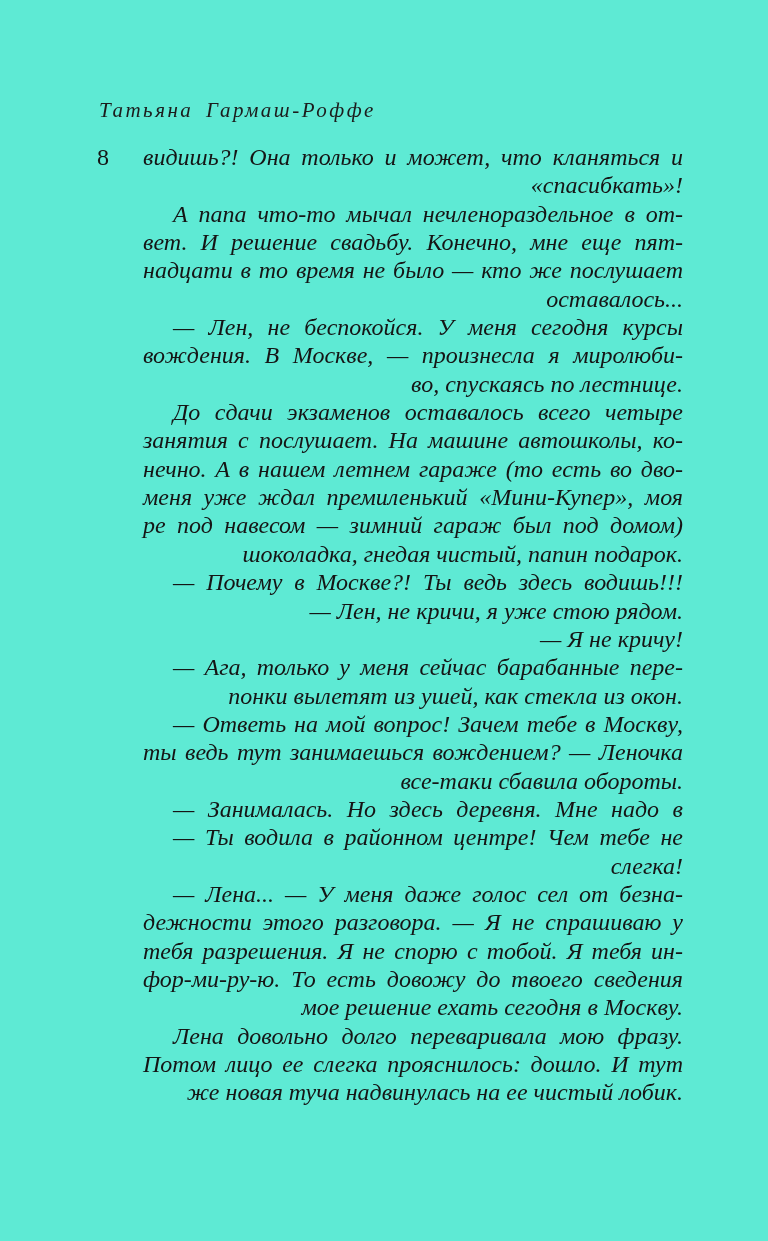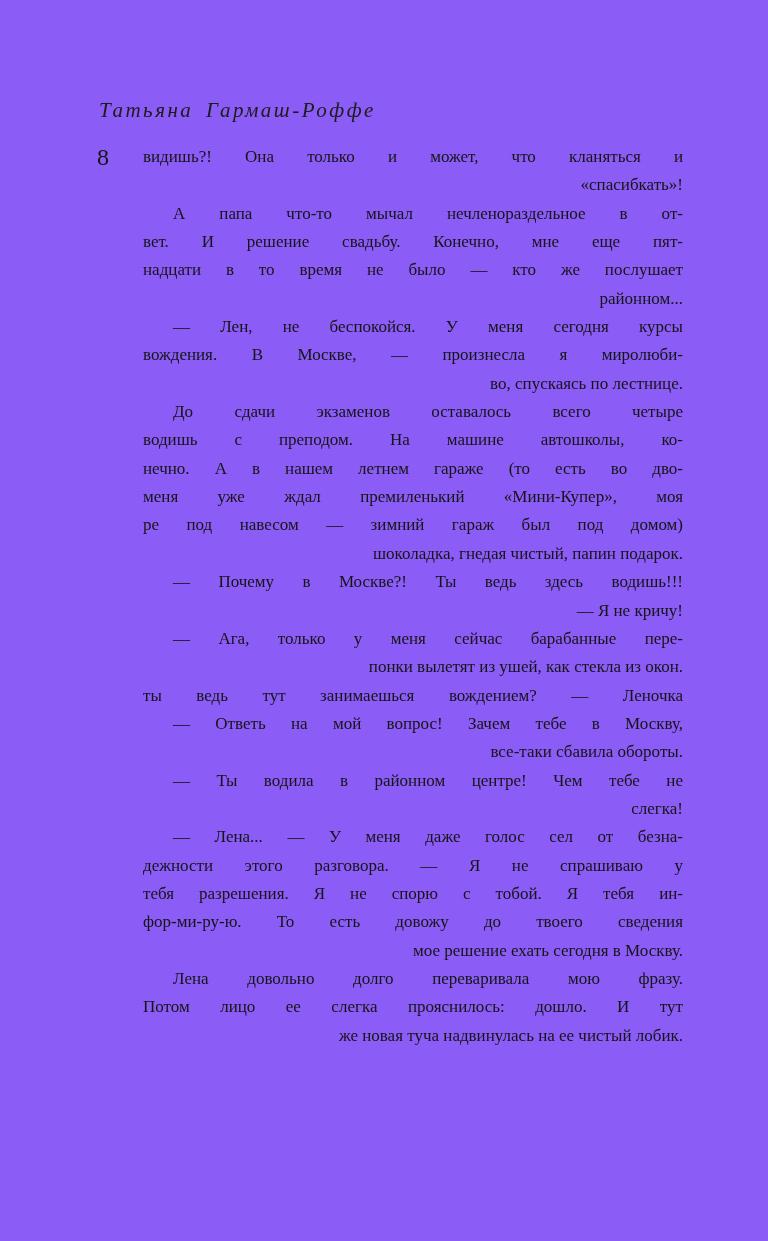--- a/index.html
+++ b/index.html
@@ -8,21 +8,21 @@
     height: 1241px;
     background: #fefefe;
     position: relative;
     overflow: hidden;
     font-family: "Liberation Serif", "DejaVu Serif", serif;
     color: #151515;
   }
   .page {
     position: absolute;
     inset: 0;
-    background: #8b5cf6;
+    background: #5eead4;
   }
   .running-header {
     position: absolute;
     left: 99px;
     top: 98px;
     font-style: italic;
     font-size: 21px;
     letter-spacing: 2.5px;
     word-spacing: 5px;
     white-space: nowrap;
@@ -33,22 +33,23 @@
     left: 97px;
     top: 143px;
     font-size: 24px;
     line-height: 28.35px;
   }
   .text-block {
     position: absolute;
     left: 143px;
     top: 143px;
     width: 540px;
-    font-size: 17px;
+    font-size: 24px;
     line-height: 28.35px;
+    font-style: italic;
   }
   .line {
     text-align: right;
     white-space: normal;
   }
   .line.j {
     text-align: justify;
     text-align-last: justify;
   }
   .line.indent {
@@ -60,37 +61,39 @@
 
 <div class="page">
   <div class="running-header">Татьяна Гармаш-Роффе</div>
   <div class="page-number">8</div>
   <div class="text-block">
       <div class="line j">видишь?! Она только и может, что кланяться и</div>
       <div class="line">«спасибкать»!</div>
       <div class="line indent j">А папа что-то мычал нечленораздельное в от-</div>
       <div class="line j">вет. И решение свадьбу. Конечно, мне еще пят-</div>
       <div class="line j">надцати в то время не было — кто же послушает</div>
-      <div class="line">районном...</div>
+      <div class="line">оставалось...</div>
       <div class="line indent j">— Лен, не беспокойся. У меня сегодня курсы</div>
       <div class="line j">вождения. В Москве, — произнесла я миролюби-</div>
       <div class="line">во, спускаясь по лестнице.</div>
       <div class="line indent j">До сдачи экзаменов оставалось всего четыре</div>
-      <div class="line j">водишь с преподом. На машине автошколы, ко-</div>
+      <div class="line j">занятия с послушает. На машине автошколы, ко-</div>
       <div class="line j">нечно. А в нашем летнем гараже (то есть во дво-</div>
       <div class="line j">меня уже ждал премиленький «Мини-Купер», моя</div>
       <div class="line j">ре под навесом — зимний гараж был под домом)</div>
       <div class="line">шоколадка, гнедая чистый, папин подарок.</div>
       <div class="line indent j">— Почему в Москве?! Ты ведь здесь водишь!!!</div>
+      <div class="line indent">— Лен, не кричи, я уже стою рядом.</div>
       <div class="line indent">— Я не кричу!</div>
       <div class="line indent j">— Ага, только у меня сейчас барабанные пере-</div>
       <div class="line">понки вылетят из ушей, как стекла из окон.</div>
+      <div class="line indent j">— Ответь на мой вопрос! Зачем тебе в Москву,</div>
       <div class="line j">ты ведь тут занимаешься вождением? — Леночка</div>
-      <div class="line indent j">— Ответь на мой вопрос! Зачем тебе в Москву,</div>
       <div class="line">все-таки сбавила обороты.</div>
+      <div class="line indent j">— Занималась. Но здесь деревня. Мне надо в</div>
       <div class="line indent j">— Ты водила в районном центре! Чем тебе не</div>
       <div class="line">слегка!</div>
       <div class="line indent j">— Лена... — У меня даже голос сел от безна-</div>
       <div class="line j">дежности этого разговора. — Я не спрашиваю у</div>
       <div class="line j">тебя разрешения. Я не спорю с тобой. Я тебя ин-</div>
       <div class="line j">фор-ми-ру-ю. То есть довожу до твоего сведения</div>
       <div class="line">мое решение ехать сегодня в Москву.</div>
       <div class="line indent j">Лена довольно долго переваривала мою фразу.</div>
       <div class="line j">Потом лицо ее слегка прояснилось: дошло. И тут</div>
       <div class="line">же новая туча надвинулась на ее чистый лобик.</div>

